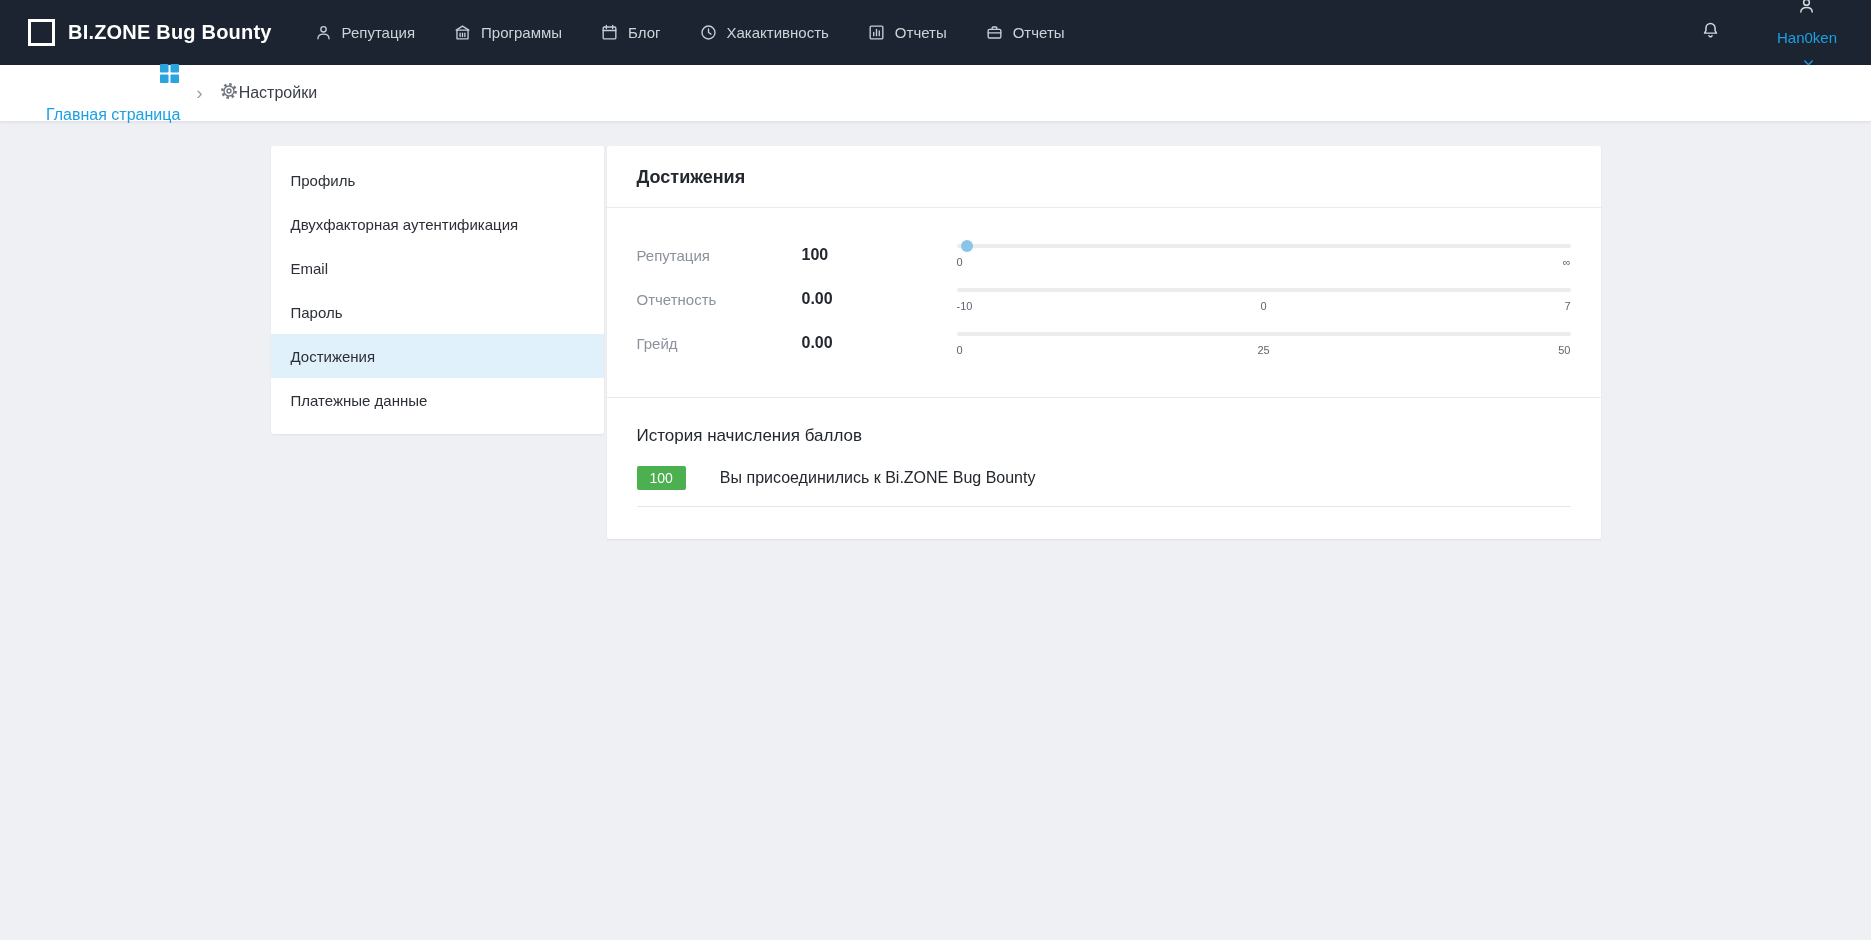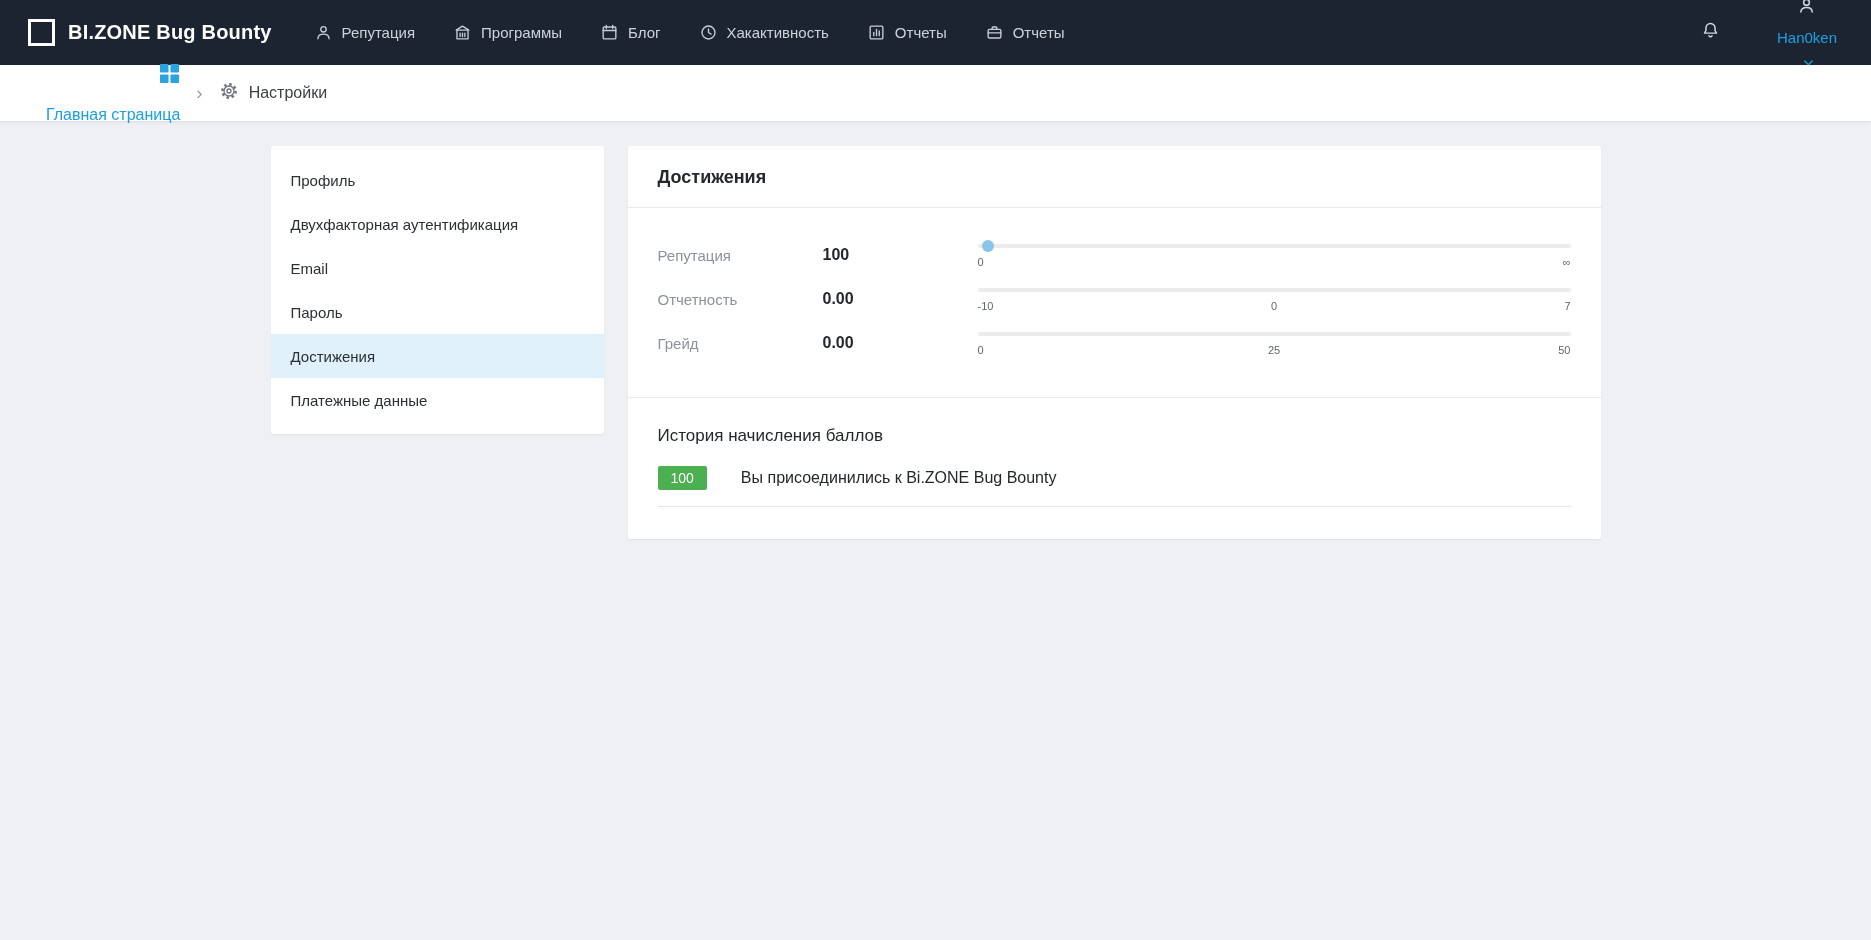--- a/index.html
+++ b/index.html
@@ -39,27 +39,27 @@
   .breadcrumbbar {
     height: 56px; background: #ffffff;
     display: flex; align-items: center;
     padding: 0 46px;
     box-shadow: 0 1px 3px rgba(20,30,45,0.10);
     position: relative; z-index: 2;
   }
   .crumb-home { display: flex; align-items: flex-end; gap: 18px; cursor: pointer; flex-direction: column; }
   .crumb-home-label { color: #1ba0e1; font-size: 16px; }
   .crumb-sep { color: #9aa0a8; font-size: 19px; margin: 0 16px; }
-  .crumb-current { display: flex; align-items: center; gap: 10px; }
+  .crumb-current { display: flex; align-items: center; }
   .crumb-current-label { color: #3a3f46; font-size: 16px; }
 
   
   .content {
     width: 1330px; margin: 25px auto 0;
-    display: flex; align-items: flex-start; gap: 24px;
+    display: flex; align-items: flex-start; gap: 3px;
   }
 
   
   .side-card {
     width: 333px; background: #ffffff; border-radius: 2px;
     box-shadow: 0 1px 2px rgba(20,30,45,0.07);
     padding: 12px 0;
     flex: none;
   }
   .side-item {

